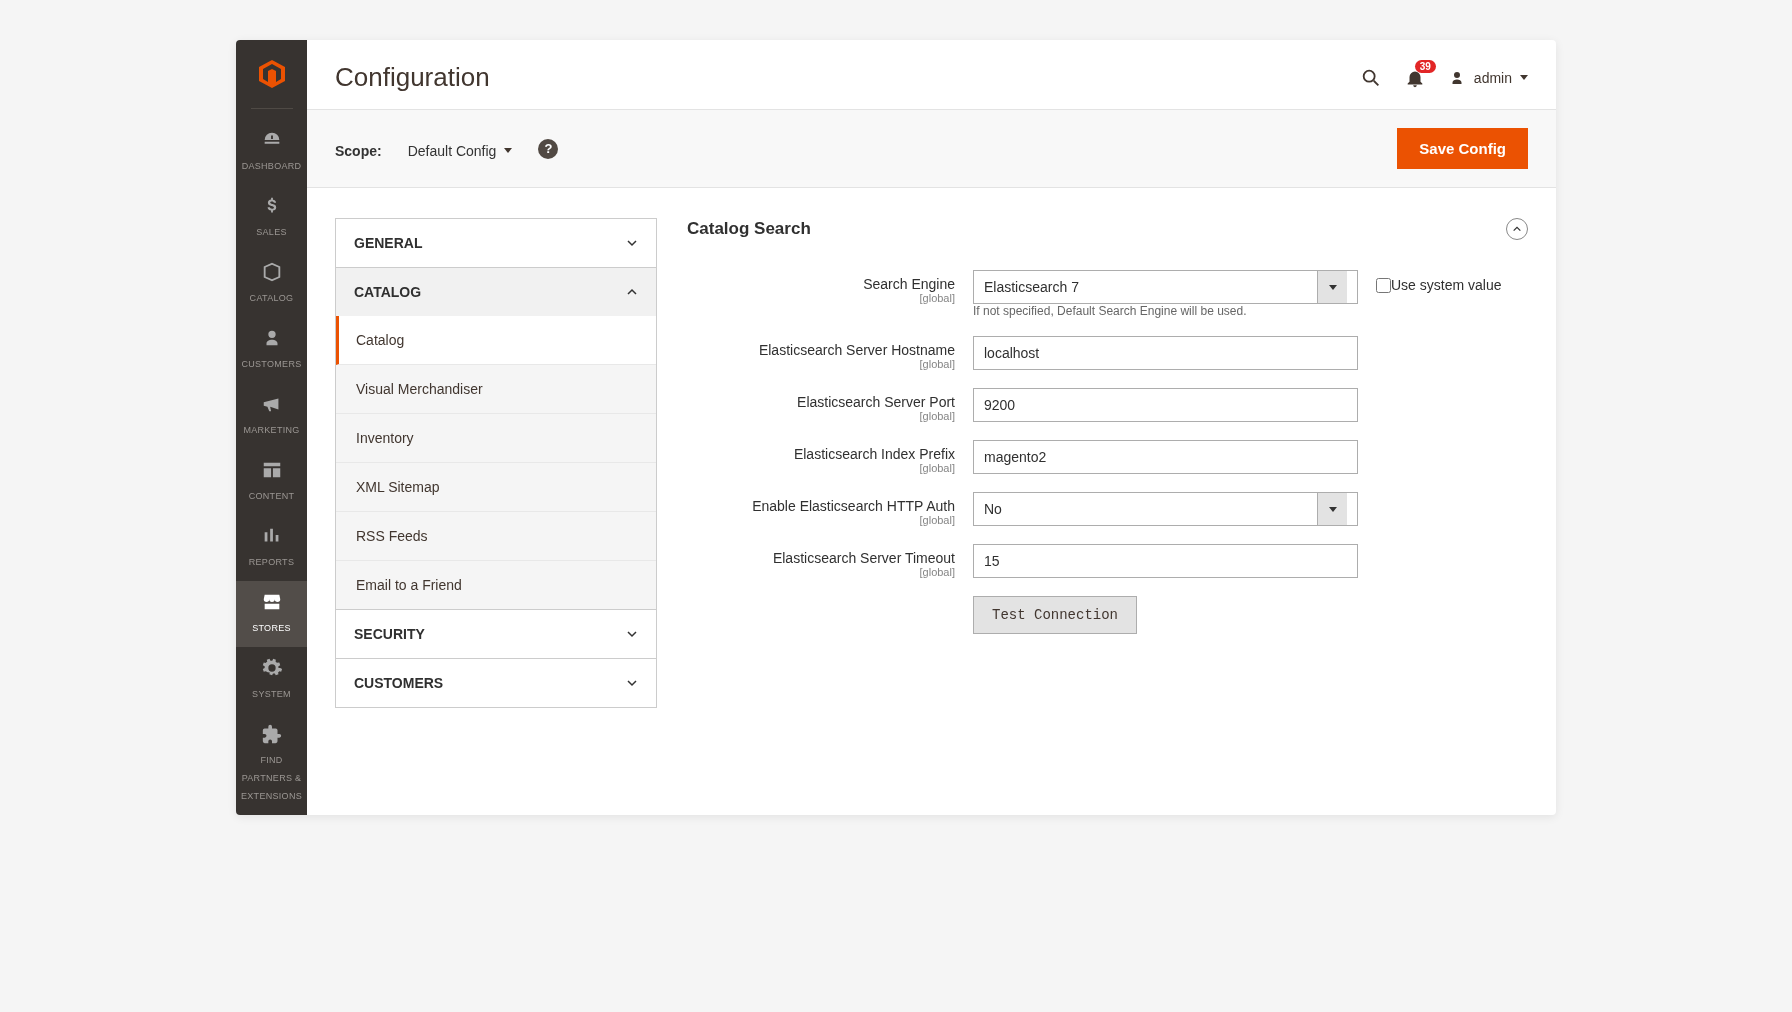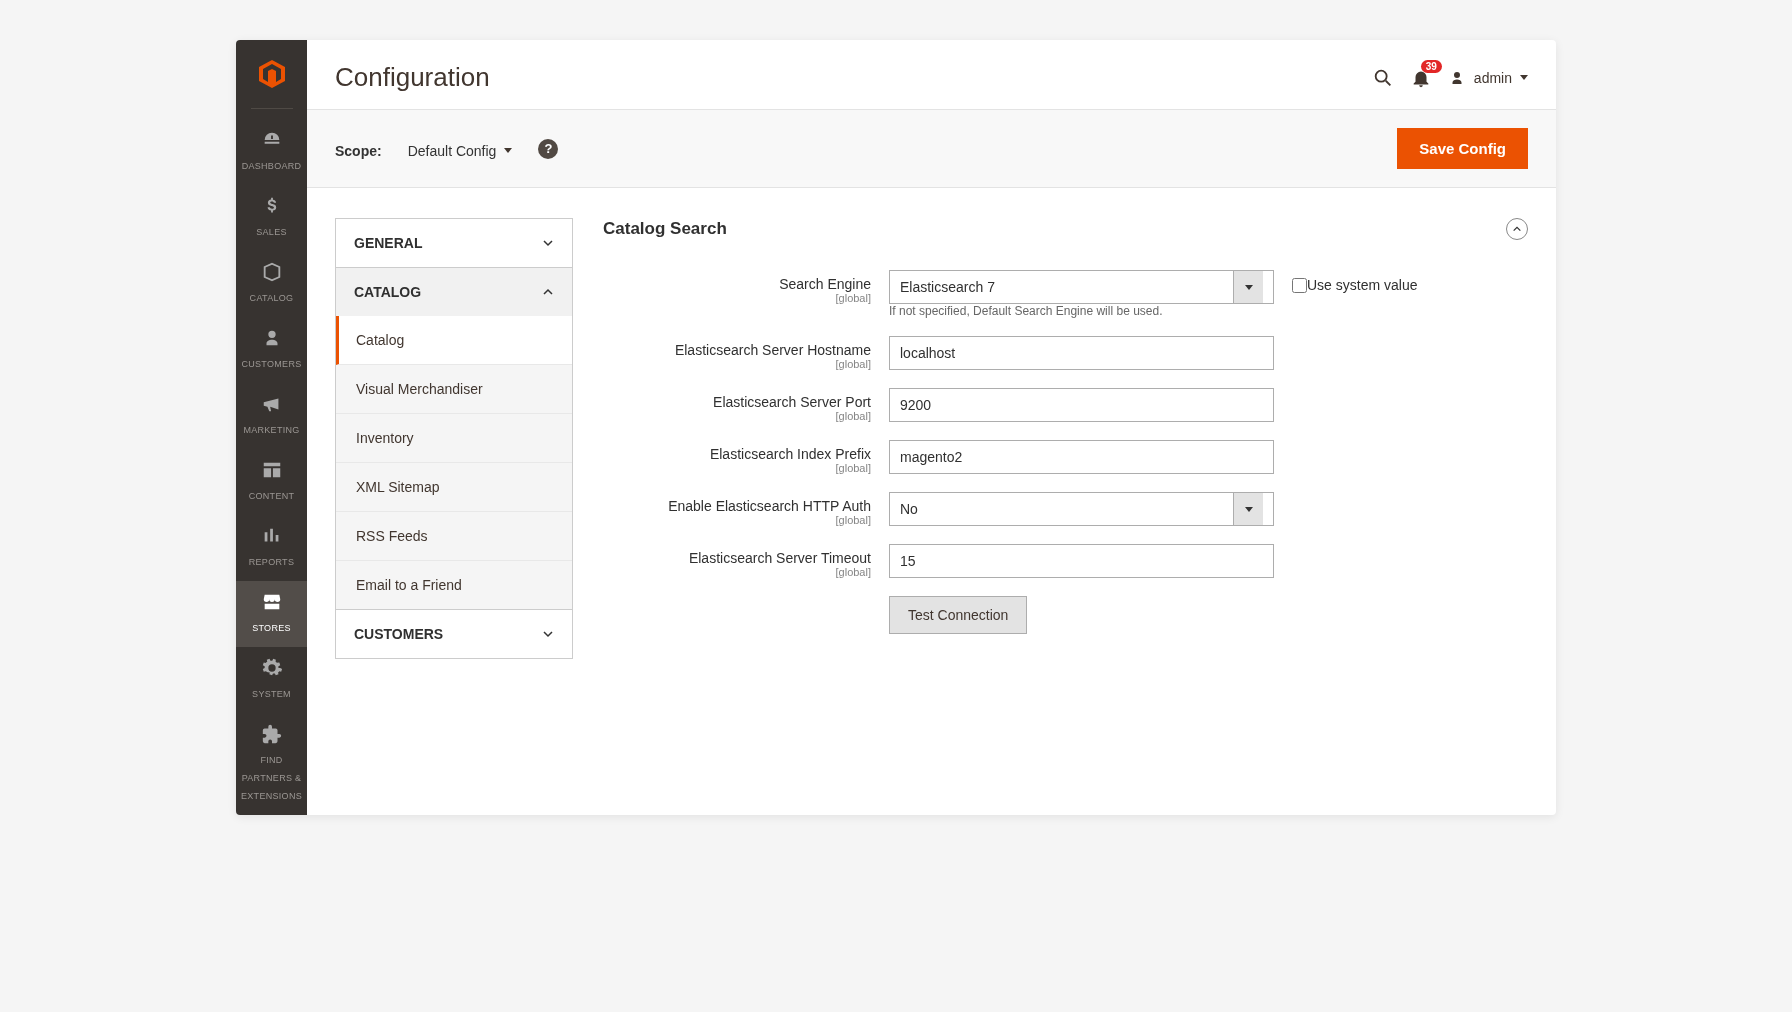--- a/index.html
+++ b/index.html
@@ -15,38 +15,38 @@
 .nav-item.active { background: #524d49; }
 .nav-item .nicon { display: block; margin: 0 auto 4px; width: 22px; height: 22px; color: #aaa; }
 .nav-item.active .nicon { color: #fff; }
 .nav-item .nlabel { font-size: 9px; color: #9b9793; letter-spacing: 0.3px; }
 .nav-item.active .nlabel { color: #fff; }
 
 
 .main { flex: 1; display: flex; flex-direction: column; min-width: 0; }
 .topbar { display: flex; align-items: center; justify-content: space-between; padding: 22px 28px 16px; }
 .page-title { font-size: 26px; font-weight: 400; color: #41362f; }
-.top-actions { display: flex; align-items: center; gap: 16px; }
+.top-actions { display: flex; align-items: center; gap: 22px; }
 .action-icon { width: 22px; height: 22px; cursor: pointer; position: relative; color: #41362f; }
 .badge { position: absolute; top: -7px; right: -10px; background: #e22626; color: #fff; border-radius: 10px; font-size: 10px; padding: 1px 5px; font-weight: bold; }
 .user-block { display: flex; align-items: center; gap: 8px; cursor: pointer; color: #41362f; font-size: 14px; }
 .user-block svg { width: 18px; height: 18px; }
 .caret-down { width: 0; height: 0; border-left: 4px solid transparent; border-right: 4px solid transparent; border-top: 5px solid #41362f; }
 
 .scopebar { display: flex; align-items: center; justify-content: space-between; padding: 18px 28px; border-top: 1px solid #e3e3e3; border-bottom: 1px solid #e3e3e3; background: #f8f8f8; }
 .scope-left { display: flex; align-items: flex-end; gap: 26px; font-size: 14px; }
 .scope-label { font-weight: 600; }
 .scope-select { display: flex; align-items: center; gap: 8px; cursor: pointer; }
 .help-tip { width: 20px; height: 20px; background: #514943; color: #fff; border-radius: 50%; display: flex; align-items: center; justify-content: center; font-size: 13px; font-weight: bold; cursor: help; }
 .btn-primary { background: #eb5202; color: #fff; border: none; padding: 12px 22px; font-size: 15px; font-weight: 600; cursor: pointer; }
 
 .content { display: flex; gap: 30px; padding: 30px 28px; align-items: flex-start; }
 
 
-.cfg-tree { width: 238px; border: 1px solid #ccc; border-bottom: none; background: #fff; }
+.cfg-tree { width: 322px; border: 1px solid #ccc; border-bottom: none; background: #fff; }
 .tree-group { border-bottom: 1px solid #ccc; }
 .tree-head { display: flex; align-items: center; justify-content: space-between; padding: 16px 18px; font-size: 14px; font-weight: 600; cursor: pointer; color: #303030; }
 .tree-head.expanded { background: #f1f1f1; }
 .chev { width: 12px; height: 12px; }
 .tree-items { background: #f5f5f5; }
 .tree-leaf { padding: 16px 20px; font-size: 14px; color: #41362f; cursor: pointer; border-bottom: 1px solid #e8e8e8; }
 .tree-leaf:last-child { border-bottom: none; }
 .tree-leaf.selected { background: #fff; border-left: 3px solid #eb5202; padding-left: 17px; font-weight: 400; color: #41362f; }
 
 
@@ -59,21 +59,21 @@
 .form-lbl { width: 268px; text-align: right; font-size: 14px; color: #303030; padding-top: 6px; }
 .form-lbl .scope-note { display: block; font-size: 11px; color: #858585; }
 .form-ctrl { width: 385px; }
 .form-ctrl input[type=text], .form-ctrl .pseudo-select { width: 100%; height: 34px; border: 1px solid #adadad; padding: 0 10px; font-size: 14px; color: #303030; background: #fff; }
 .pseudo-select { display: flex; align-items: center; justify-content: space-between; cursor: pointer; padding-right: 0; }
 .pseudo-select .sel-btn { width: 30px; height: 32px; background: #e3e3e3; border-left: 1px solid #adadad; display: flex; align-items: center; justify-content: center; }
 .pseudo-select .sel-btn .caret-down { border-top-color: #333; }
 .hint { font-size: 12px; color: #666; }
 .form-extra { display: flex; align-items: center; font-size: 14px; color: #303030; padding-top: 7px; }
 .form-extra input[type=checkbox] { width: 15px; height: 15px; }
-.btn-secondary { background: #e3e3e3; border: 1px solid #adadad; padding: 10px 18px; font-size: 14px; cursor: pointer; color: #41362f; }
+.btn-secondary { background: #e3e3e3; border: 1px solid #adadad; padding: 10px 18px; font-size: 14px; cursor: pointer; color: #41362f; font-family: Liberation Mono, monospace; }
 </style>
 </head>
 <body>
 
 <div class="app-shell">
 
   <nav class="left-nav">
     <div class="nav-logo">
       <svg viewBox="0 0 32 32">
           <path fill="#eb5202" d="M16 2 L29 9 L29 23 L16 30 L3 23 L3 9 Z M16 6 L7 11 L7 21 L12 24 L12 13 L16 11 L20 13 L20 24 L25 21 L25 11 Z"></path>
@@ -203,20 +203,28 @@
             <div class="tree-leaf selected">Catalog</div>
             <div class="tree-leaf">Visual Merchandiser</div>
             <div class="tree-leaf">Inventory</div>
             <div class="tree-leaf">XML Sitemap</div>
             <div class="tree-leaf">RSS Feeds</div>
             <div class="tree-leaf">Email to a Friend</div>
           </div>
         </div>
         <div class="tree-group">
           <div class="tree-head">
+            <span>SECURITY</span>
+            <svg class="chev" viewBox="0 0 12 12">
+                <path d="M2 4l4 4 4-4" fill="none" stroke="#333" stroke-width="1.5"></path>
+              </svg>
+          </div>
+        </div>
+        <div class="tree-group">
+          <div class="tree-head">
             <span>CUSTOMERS</span>
             <svg class="chev" viewBox="0 0 12 12">
                 <path d="M2 4l4 4 4-4" fill="none" stroke="#333" stroke-width="1.5"></path>
               </svg>
           </div>
         </div>
       </aside>
 
       <section class="panel">
         <div class="panel-head">

